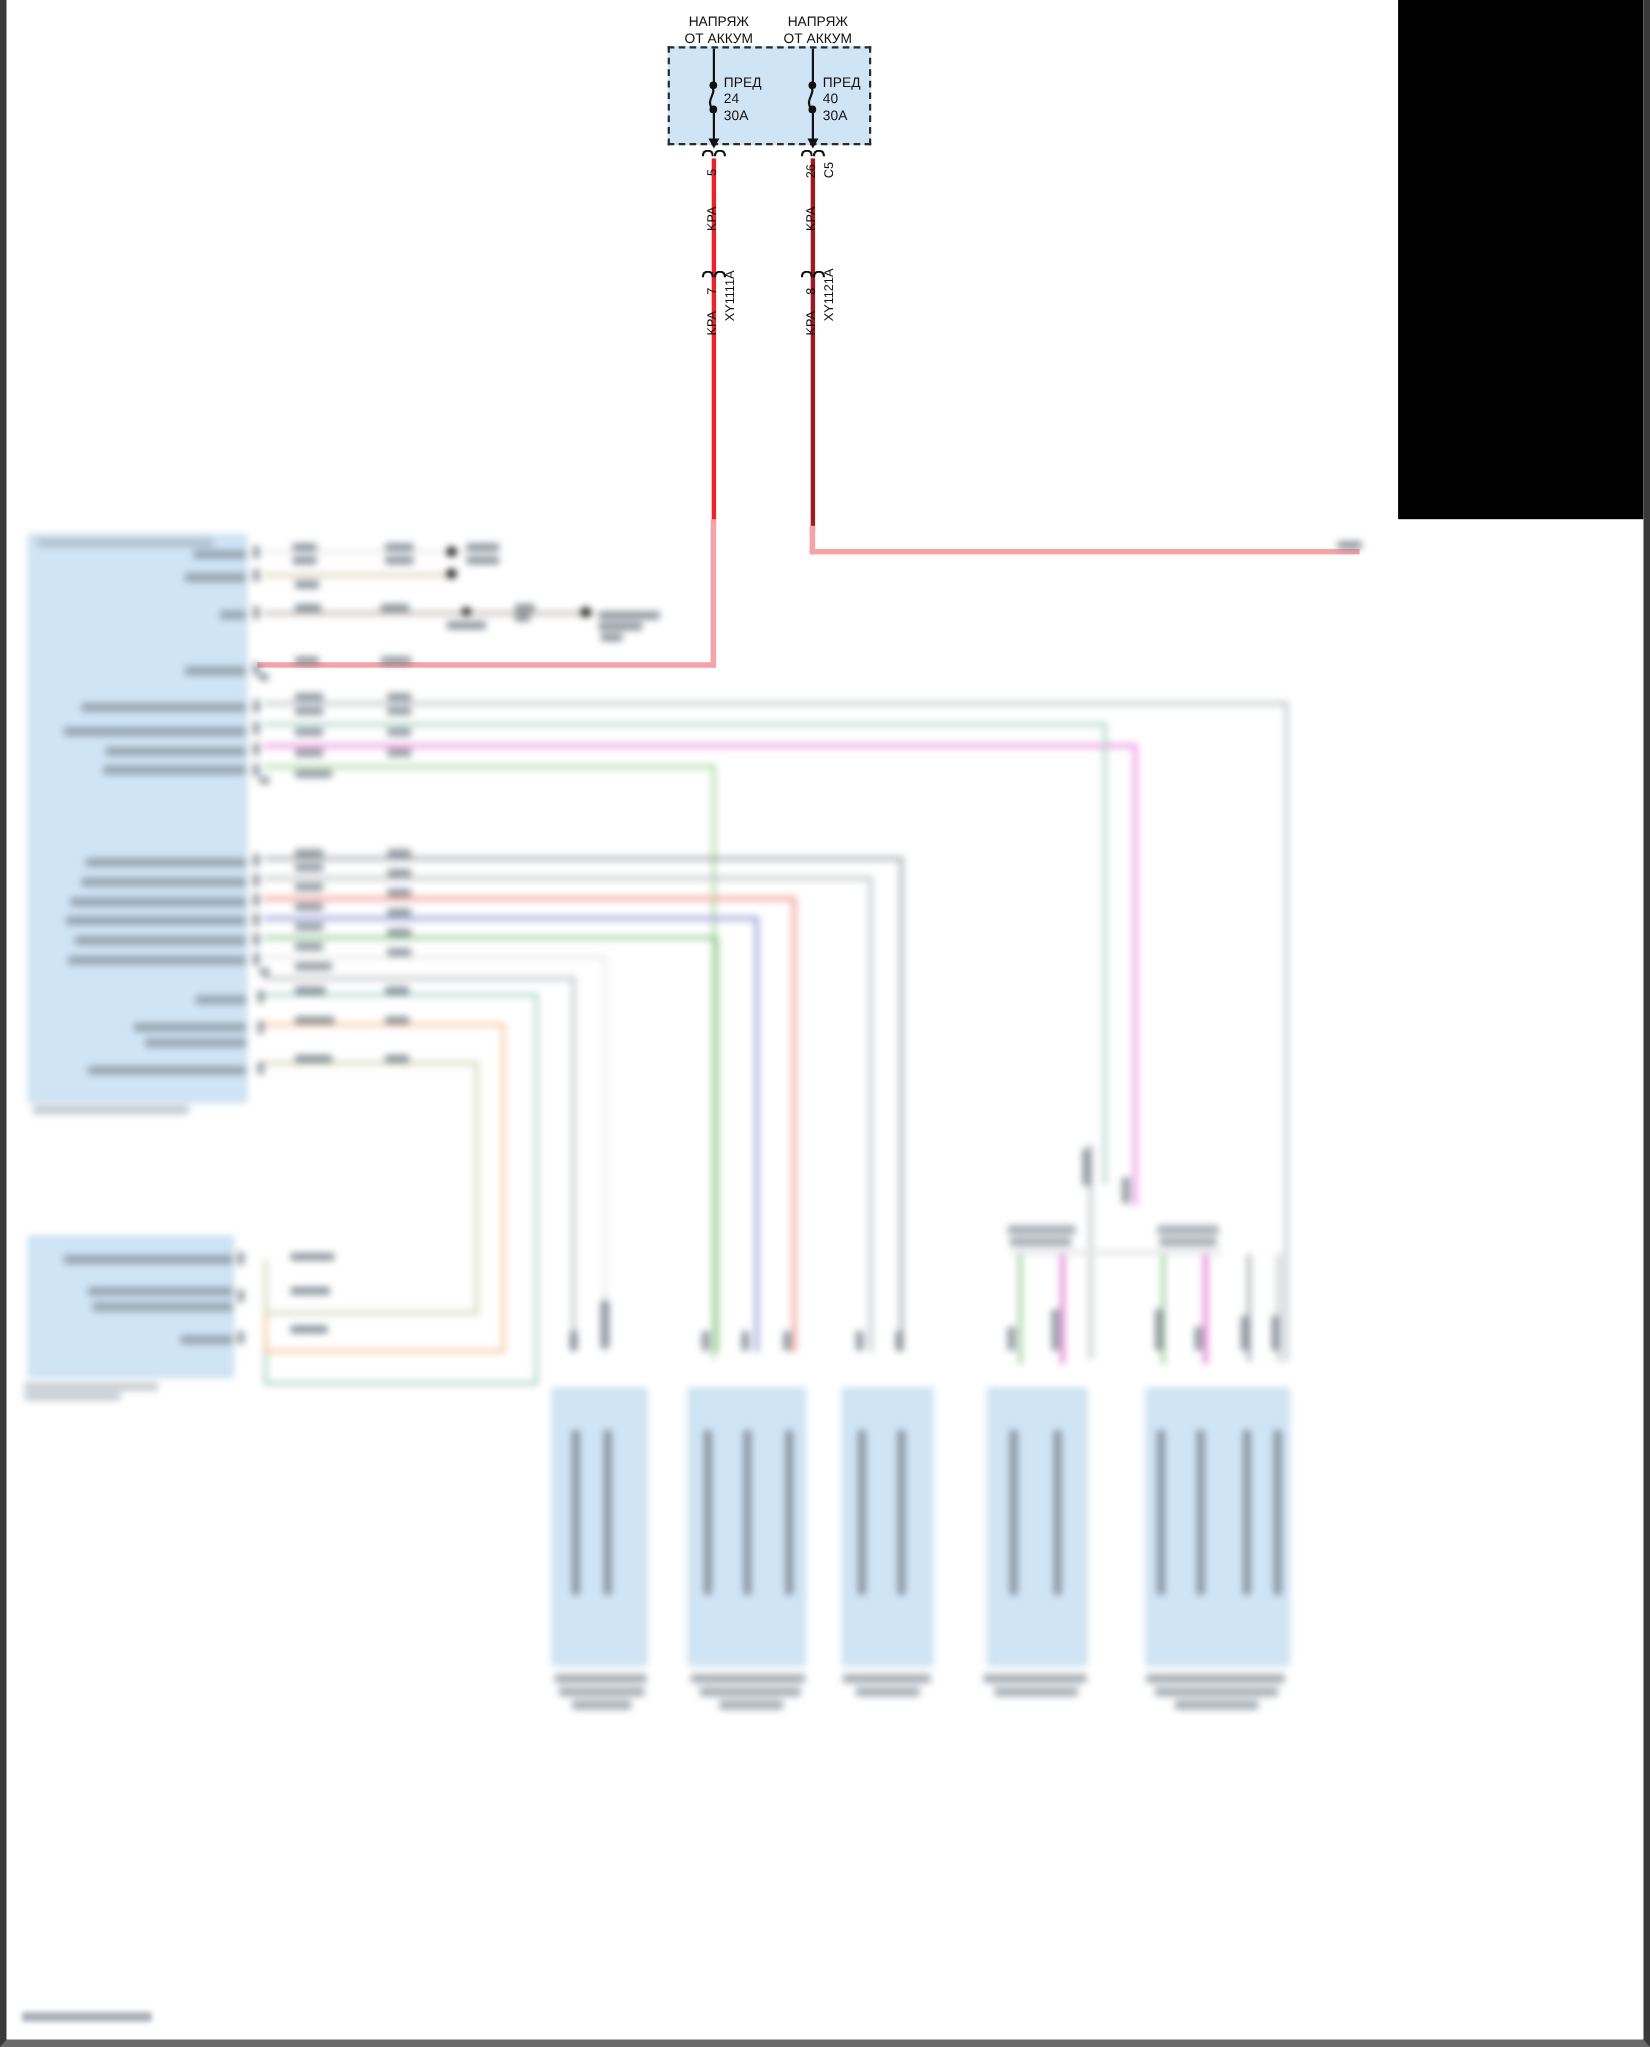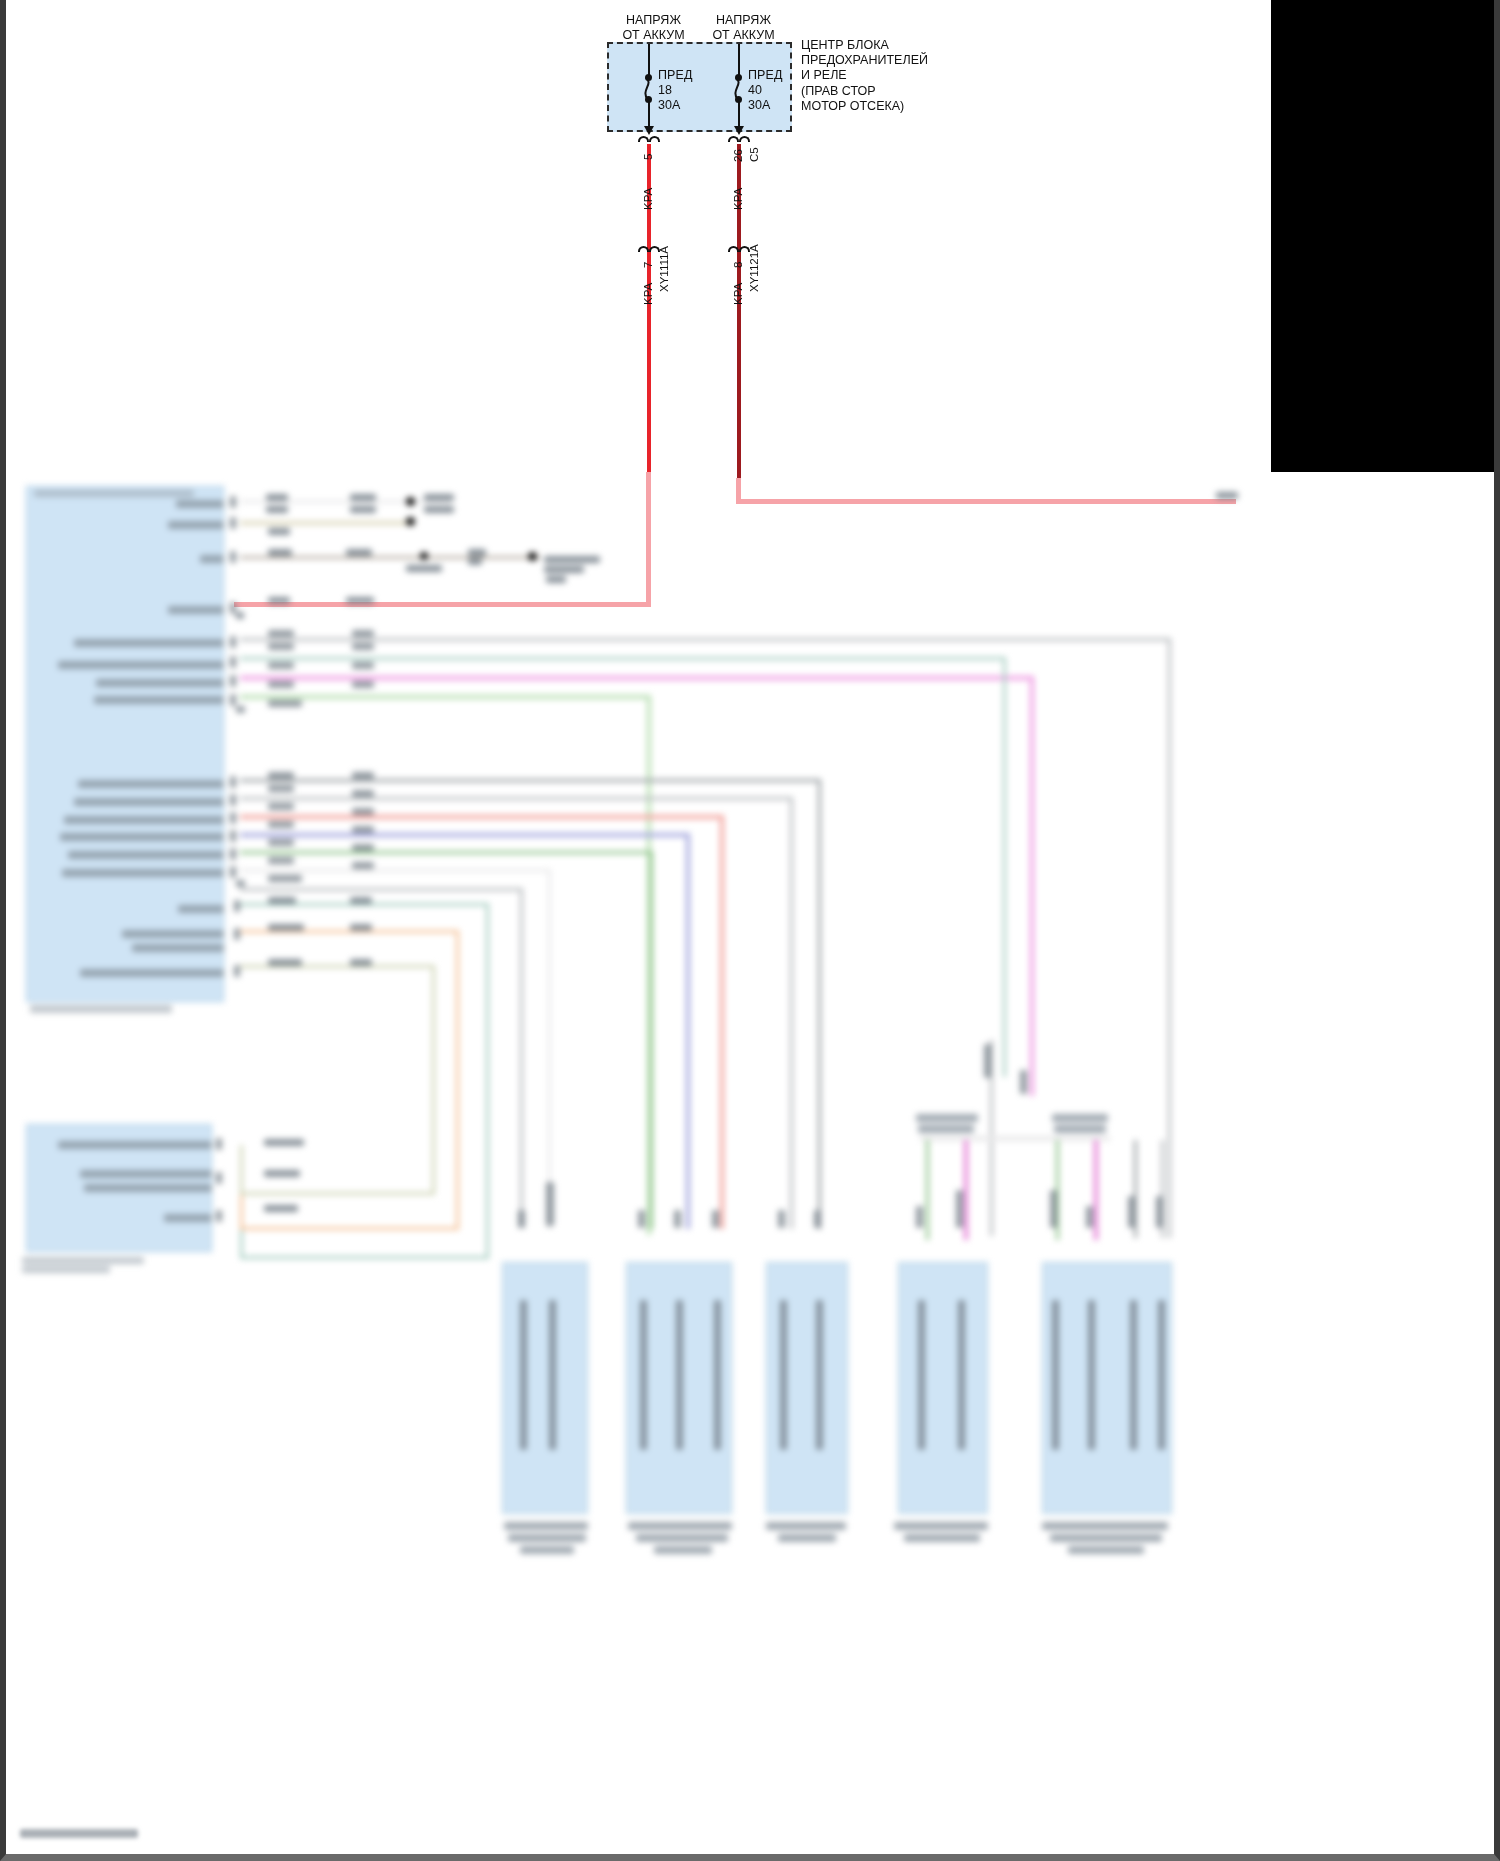--- a/index.html
+++ b/index.html
@@ -133,41 +133,36 @@
   <div class="wire v" style="left:642px;top:44px;height:33px;background:#111;width:2px;"></div>
   <div class="dot" style="left:639px;top:74px;"></div>
   <svg style="position:absolute;left:634px;top:78px;width:14px;height:22px;">
     <path d="M6 0 C 14 6, 0 12, 8 22" stroke="#111" stroke-width="2" fill="none"></path>
   </svg>
   <div class="dot" style="left:639px;top:96px;"></div>
   <div class="wire v" style="left:642px;top:102px;height:26px;background:#111;width:2px;"></div>
   <div class="arrow-d" style="left:638px;top:126px;"></div>
 
   <div class="fuse-label" style="left:652px;top:68px;">ПРЕД</div>
-  <div class="fuse-label" style="left:652px;top:83px;">18</div>
+  <div class="fuse-label" style="left:652px;top:83px;">24</div>
   <div class="fuse-label" style="left:652px;top:98px;">30A</div>
 
   <div class="wire v" style="left:732px;top:44px;height:33px;background:#111;width:2px;"></div>
   <div class="dot" style="left:729px;top:74px;"></div>
   <svg style="position:absolute;left:724px;top:78px;width:14px;height:22px;">
     <path d="M6 0 C 14 6, 0 12, 8 22" stroke="#111" stroke-width="2" fill="none"></path>
   </svg>
   <div class="dot" style="left:729px;top:96px;"></div>
   <div class="wire v" style="left:732px;top:102px;height:26px;background:#111;width:2px;"></div>
   <div class="arrow-d" style="left:728px;top:126px;"></div>
 
   <div class="fuse-label" style="left:742px;top:68px;">ПРЕД</div>
   <div class="fuse-label" style="left:742px;top:83px;">40</div>
   <div class="fuse-label" style="left:742px;top:98px;">30A</div>
 
-  <div class="blocktitle">ЦЕНТР БЛОКА
-ПРЕДОХРАНИТЕЛЕЙ
-И РЕЛЕ
-(ПРАВ СТОР
-МОТОР ОТСЕКА)</div>
 
   <div class="pinbrk" style="left:632px;top:136px;"></div>
   <div class="wire v red" style="left:641px;top:144px;height:334px;width:4px;"></div>
   <div class="vtext" style="left:636px;top:160px;">5</div>
   <div class="vtext" style="left:636px;top:210px;">KPA</div>
   <div class="pinbrk" style="left:632px;top:246px;"></div>
   <div class="vtext" style="left:636px;top:268px;">7</div>
   <div class="vtext" style="left:652px;top:292px;">XY1111A</div>
   <div class="vtext" style="left:636px;top:305px;">KPA</div>
 

